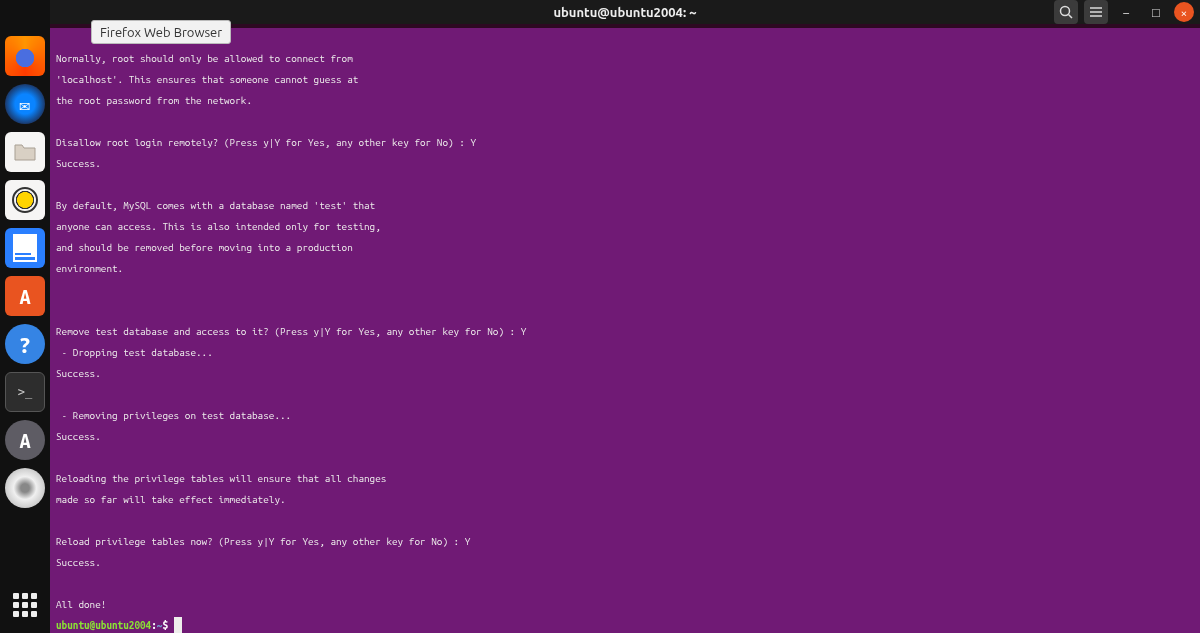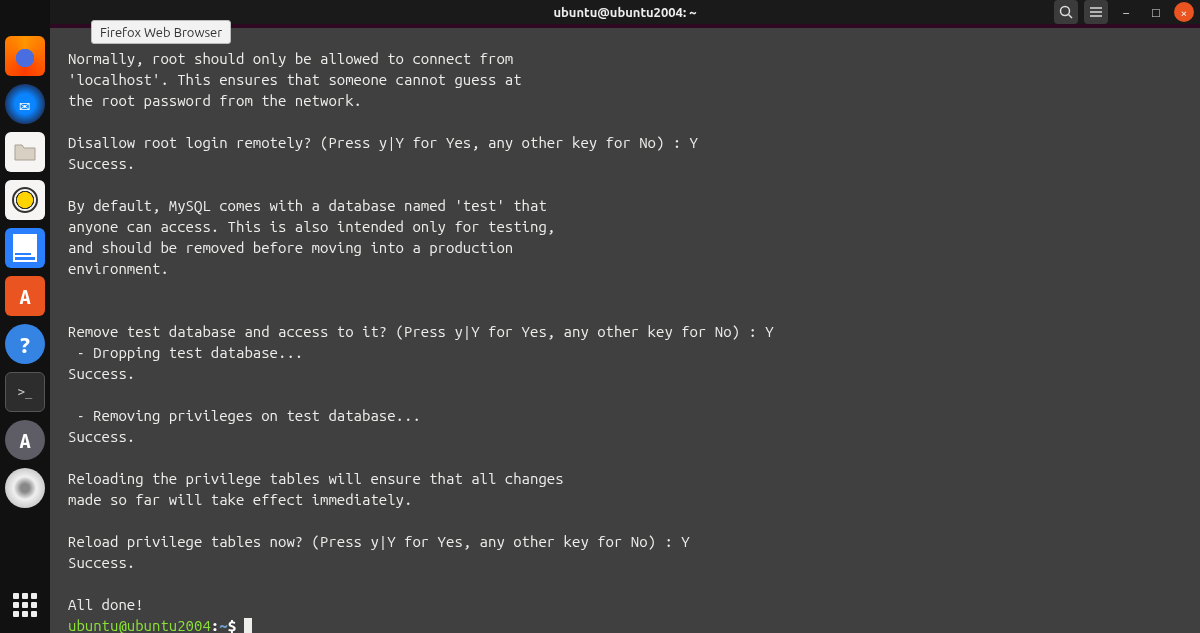--- a/index.html
+++ b/index.html
@@ -81,29 +81,29 @@
     .tb-close {
       width:20px; height:20px; border-radius:50%;
       background:#e95420; color:#fff;
       display:flex; align-items:center; justify-content:center;
       font-size:12px; cursor:pointer;
     }
 
     
     .terminal {
       position:absolute; left:50px; top:28px; right:0; bottom:0;
-      background:#404040;
+      background:#701a75;
       color:#eeeeec;
-      font-size:15px;
+      font-size:10px;
       line-height:21px;
-      padding:20px 0 0 18px;
+      padding:20px 0 0 6px;
       white-space:pre;
       font-family:"Ubuntu Mono","DejaVu Sans Mono",monospace;
     }
-    .prompt-user { color:#8ae234; font-weight:normal; }
+    .prompt-user { color:#8ae234; font-weight:bold; }
     .prompt-colon { color:#ffffff; font-weight:bold; }
     .prompt-path { color:#729fcf; font-weight:bold; }
     .cursor {
       display:inline-block; width:8px; height:16px;
       background:#eeeeec; vertical-align:middle;
       margin-bottom:2px;
     }
   </style>
 </head>
 <body>

